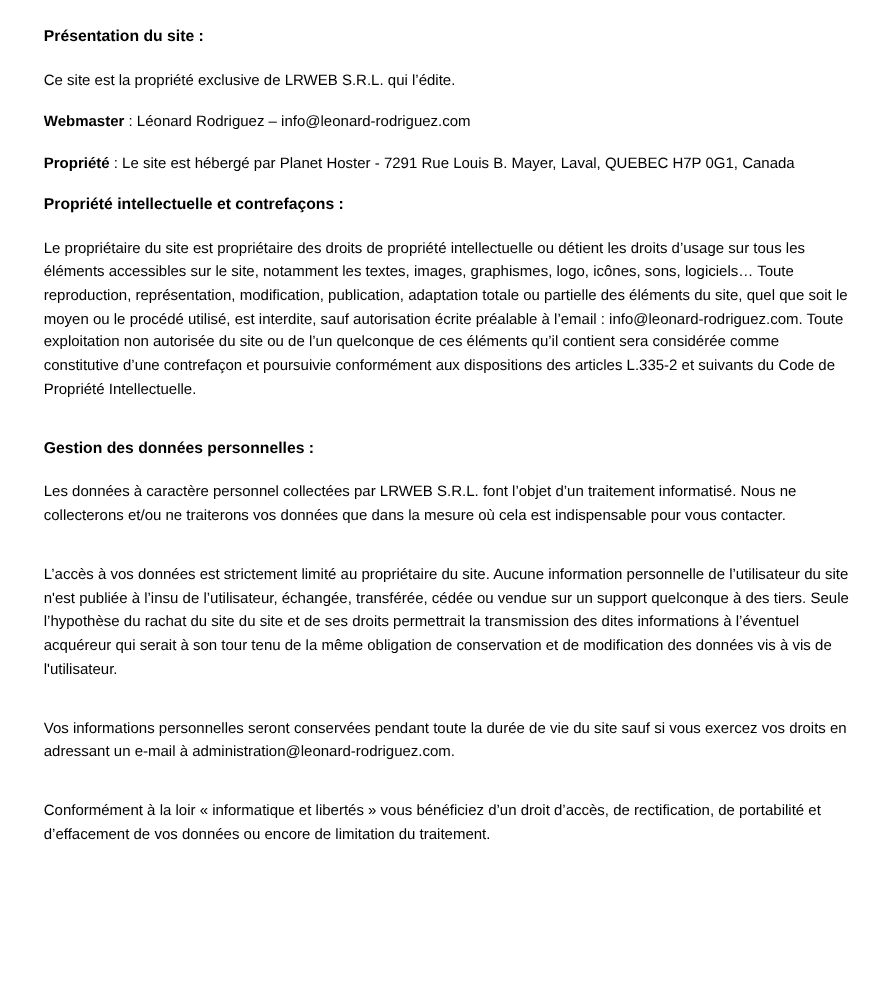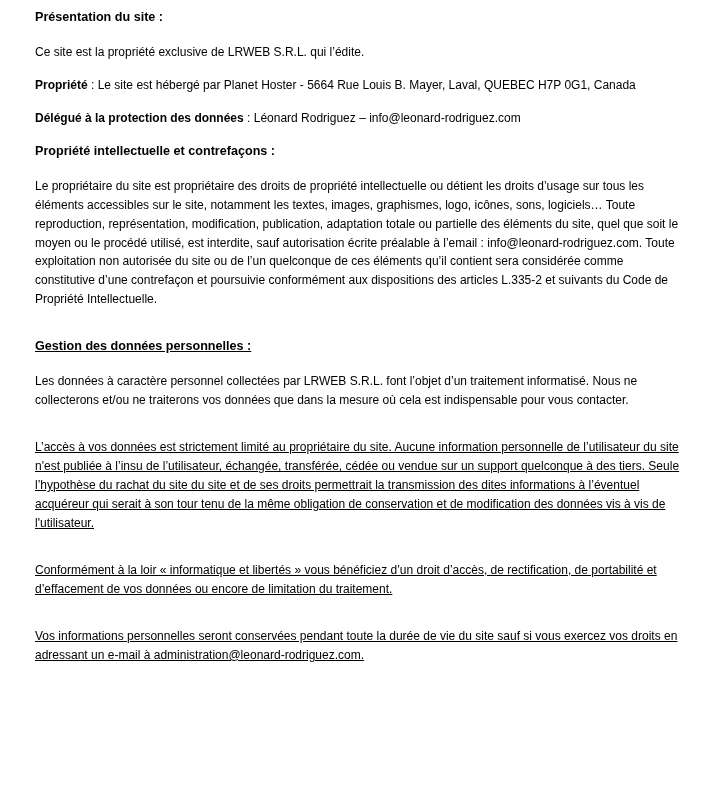--- a/index.html
+++ b/index.html
@@ -11,65 +11,64 @@
     width: 716px;
     height: 806px;
     font-family: "Liberation Sans", sans-serif;
     color: #000000;
     overflow: hidden;
   }
   .page {
     box-sizing: border-box;
     width: 716px;
     height: 806px;
-    padding: 8px 32px 0 35px;
+    padding: 20px 32px 0 35px;
   }
   p {
     margin: 0 0 14px 0;
     font-size: 12px;
     line-height: 1.58;
     text-align: left;
   }
   .b {
     font-weight: bold;
   }
   .heading {
     font-weight: bold;
     margin: 0 0 15px 0;
     font-size: 12.6px;
     line-height: 1.58;
   }
   .gap-top {
     margin-top: 28px;
-    text-decoration: underline;
   }
 </style>
 </head>
 <body>
 
 <div class="page">
 
   <p class="heading">Présentation du site :</p>
 
   <p>Ce site est la propriété exclusive de LRWEB S.R.L. qui l’édite.</p>
 
 
 
+  <p><span class="b">Webmaster</span><span> : Léonard Rodriguez – info@leonard-rodriguez.com</span></p>
 
-  <p><span class="b">Propriété</span><span> : Le site est hébergé par Planet Hoster - 5664 Rue Louis B. Mayer, Laval, QUEBEC H7P 0G1, Canada</span></p>
+  <p><span class="b">Propriété</span><span> : Le site est hébergé par Planet Hoster - 7291 Rue Louis B. Mayer, Laval, QUEBEC H7P 0G1, Canada</span></p>
 
-  <p><span class="b">Délégué à la protection des données</span><span> : Léonard Rodriguez – info@leonard-rodriguez.com</span></p>
 
   <p class="heading">Propriété intellectuelle et contrefaçons :</p>
 
   <p>Le propriétaire du site est propriétaire des droits de propriété intellectuelle ou détient les droits d’usage sur tous les éléments accessibles sur le site, notamment les textes, images, graphismes, logo, icônes, sons, logiciels… Toute reproduction, représentation, modification, publication, adaptation totale ou partielle des éléments du site, quel que soit le moyen ou le procédé utilisé, est interdite, sauf autorisation écrite préalable à l’email : info@leonard-rodriguez.com. Toute exploitation non autorisée du site ou de l’un quelconque de ces éléments qu’il contient sera considérée comme constitutive d’une contrefaçon et poursuivie conformément aux dispositions des articles L.335-2 et suivants du Code de Propriété Intellectuelle.</p>
 
   <p class="heading gap-top">Gestion des données personnelles :</p>
 
   <p>Les données à caractère personnel collectées par LRWEB S.R.L. font l’objet d’un traitement informatisé. Nous ne collecterons et/ou ne traiterons vos données que dans la mesure où cela est indispensable pour vous contacter.</p>
 
   <p class="gap-top">L’accès à vos données est strictement limité au propriétaire du site. Aucune information personnelle de l’utilisateur du site n'est publiée à l’insu de l’utilisateur, échangée, transférée, cédée ou vendue sur un support quelconque à des tiers. Seule l’hypothèse du rachat du site du site et de ses droits permettrait la transmission des dites informations à l’éventuel acquéreur qui serait à son tour tenu de la même obligation de conservation et de modification des données vis à vis de l'utilisateur.</p>
 
+  <p class="gap-top">Vos informations personnelles seront conservées pendant toute la durée de vie du site sauf si vous exercez vos droits en adressant un e-mail à administration@leonard-rodriguez.com.</p>
+
   <p class="gap-top">Conformément à la loir « informatique et libertés » vous bénéficiez d’un droit d’accès, de rectification, de portabilité et d’effacement de vos données ou encore de limitation du traitement.</p>
-
-  <p class="gap-top">Vos informations personnelles seront conservées pendant toute la durée de vie du site sauf si vous exercez vos droits en adressant un e-mail à administration@leonard-rodriguez.com.</p>
 
 </div>
 
 </body></html>

